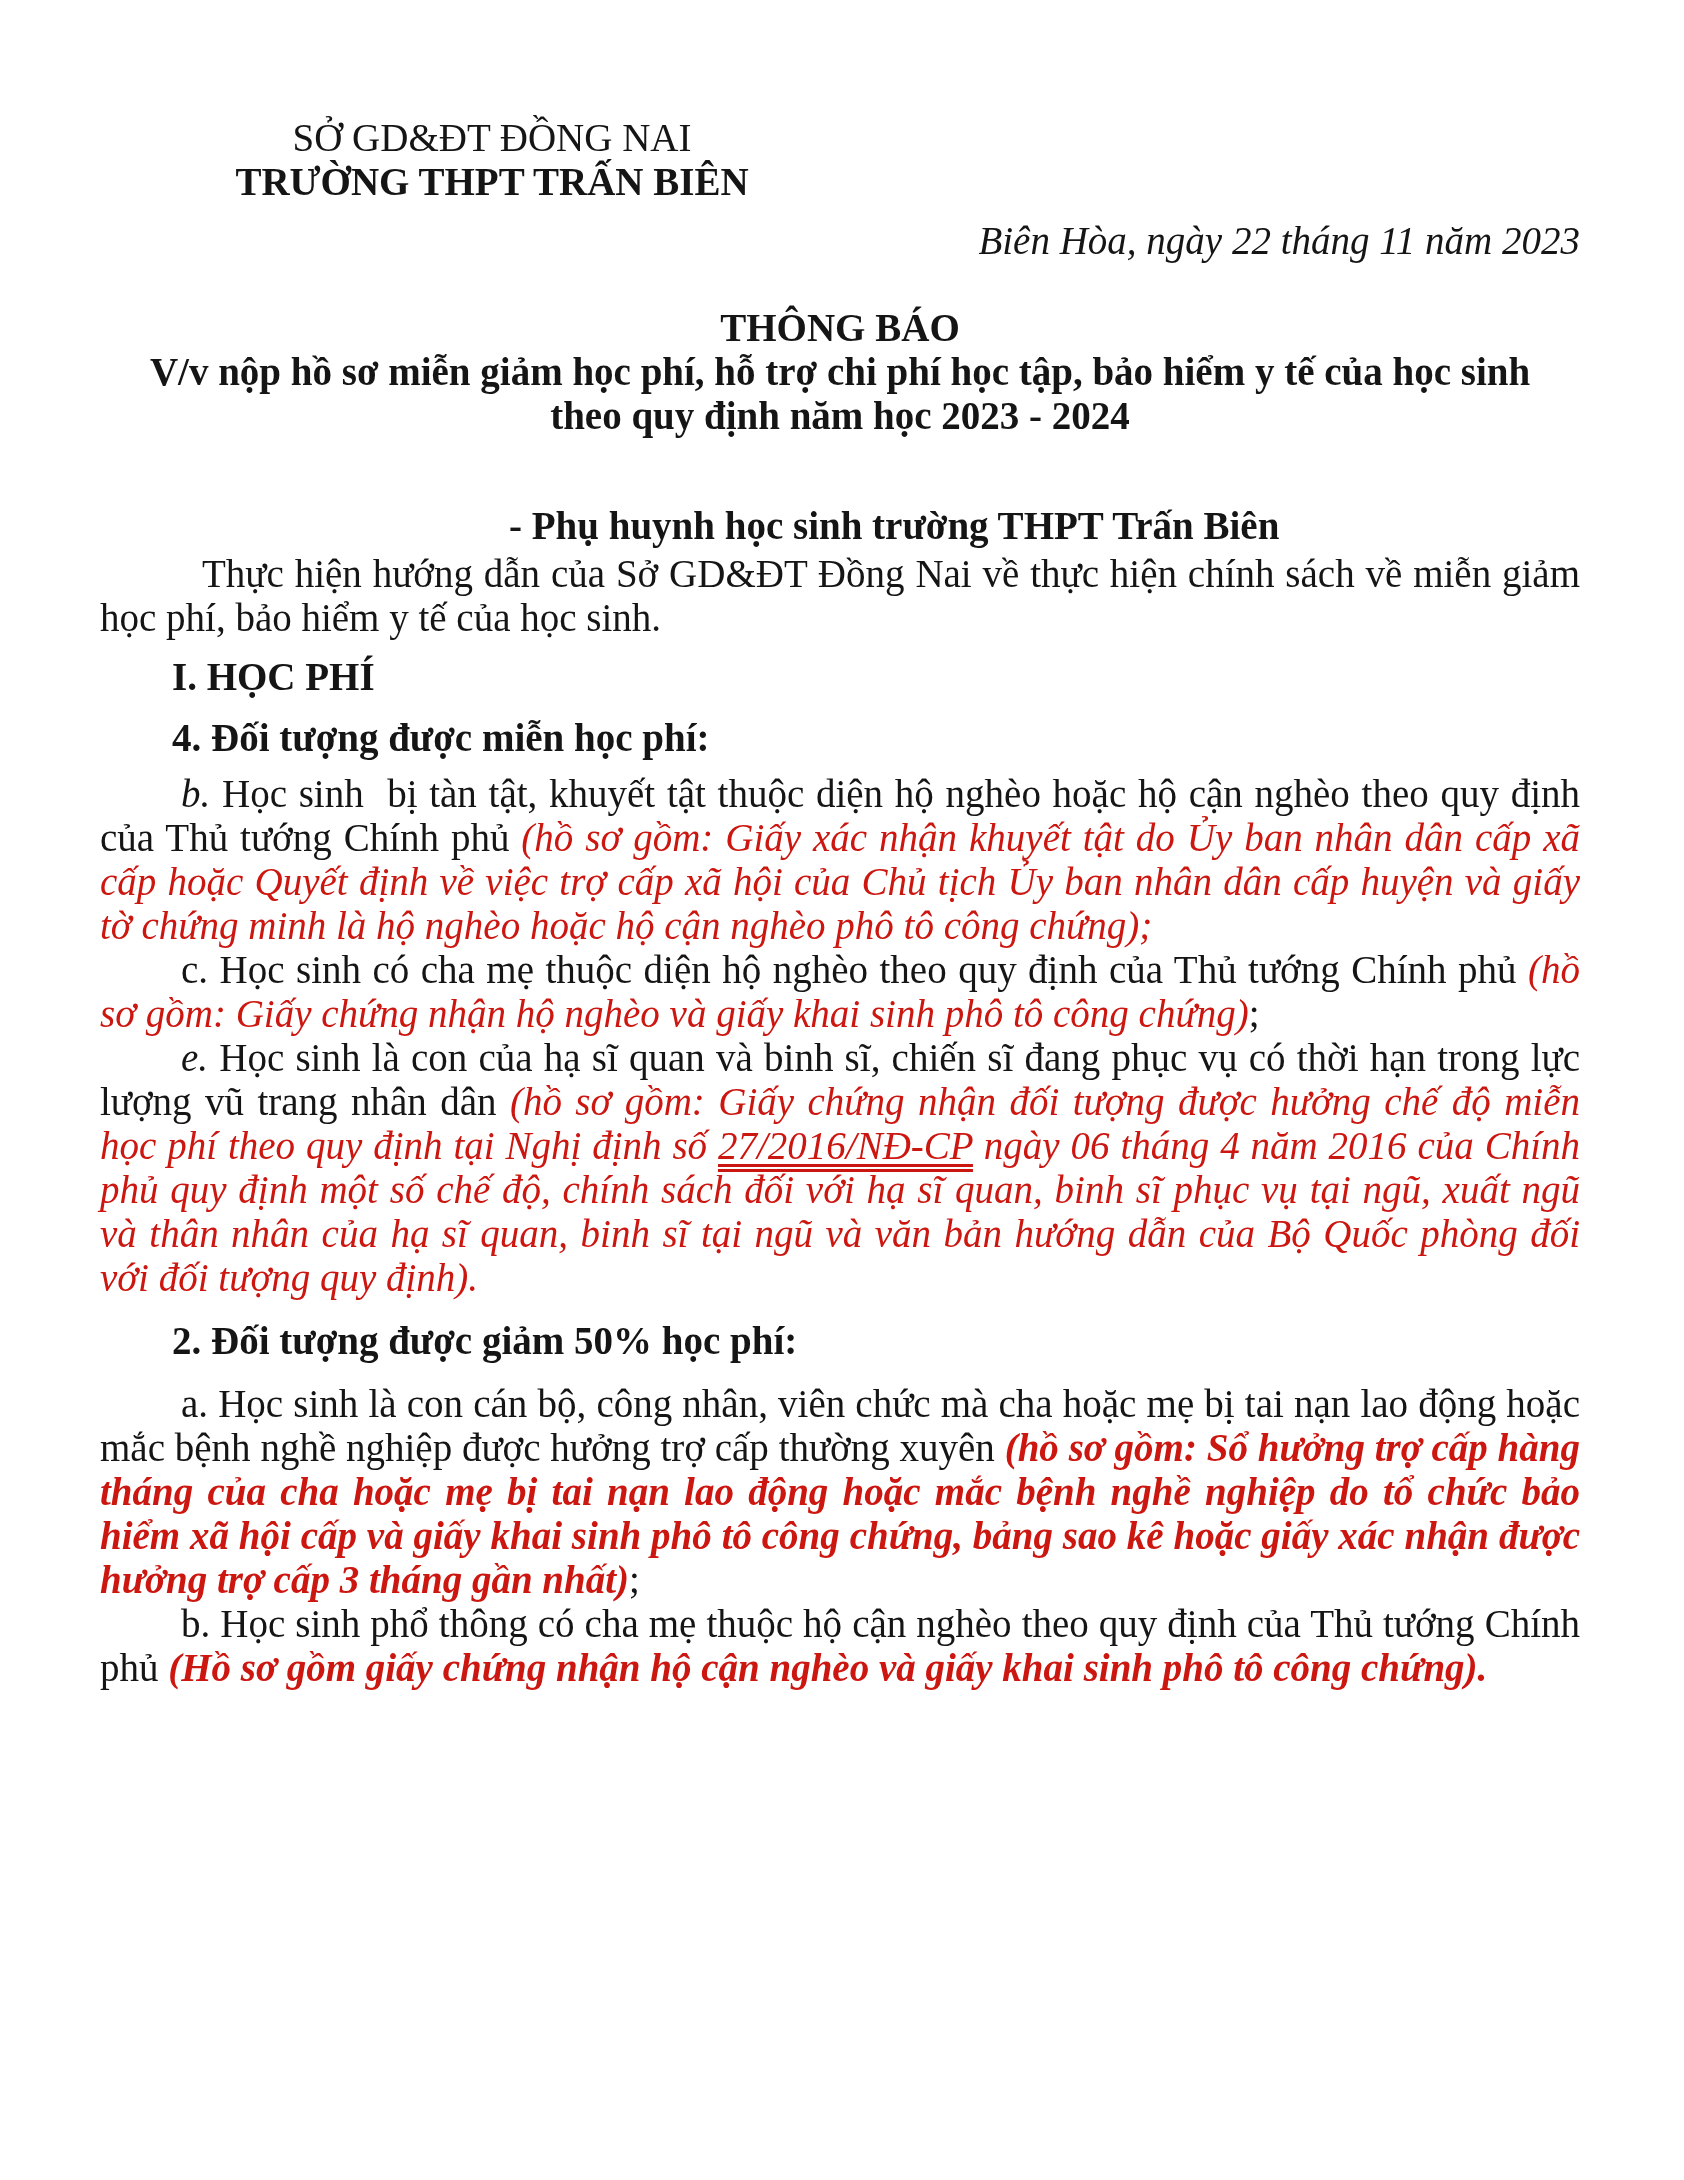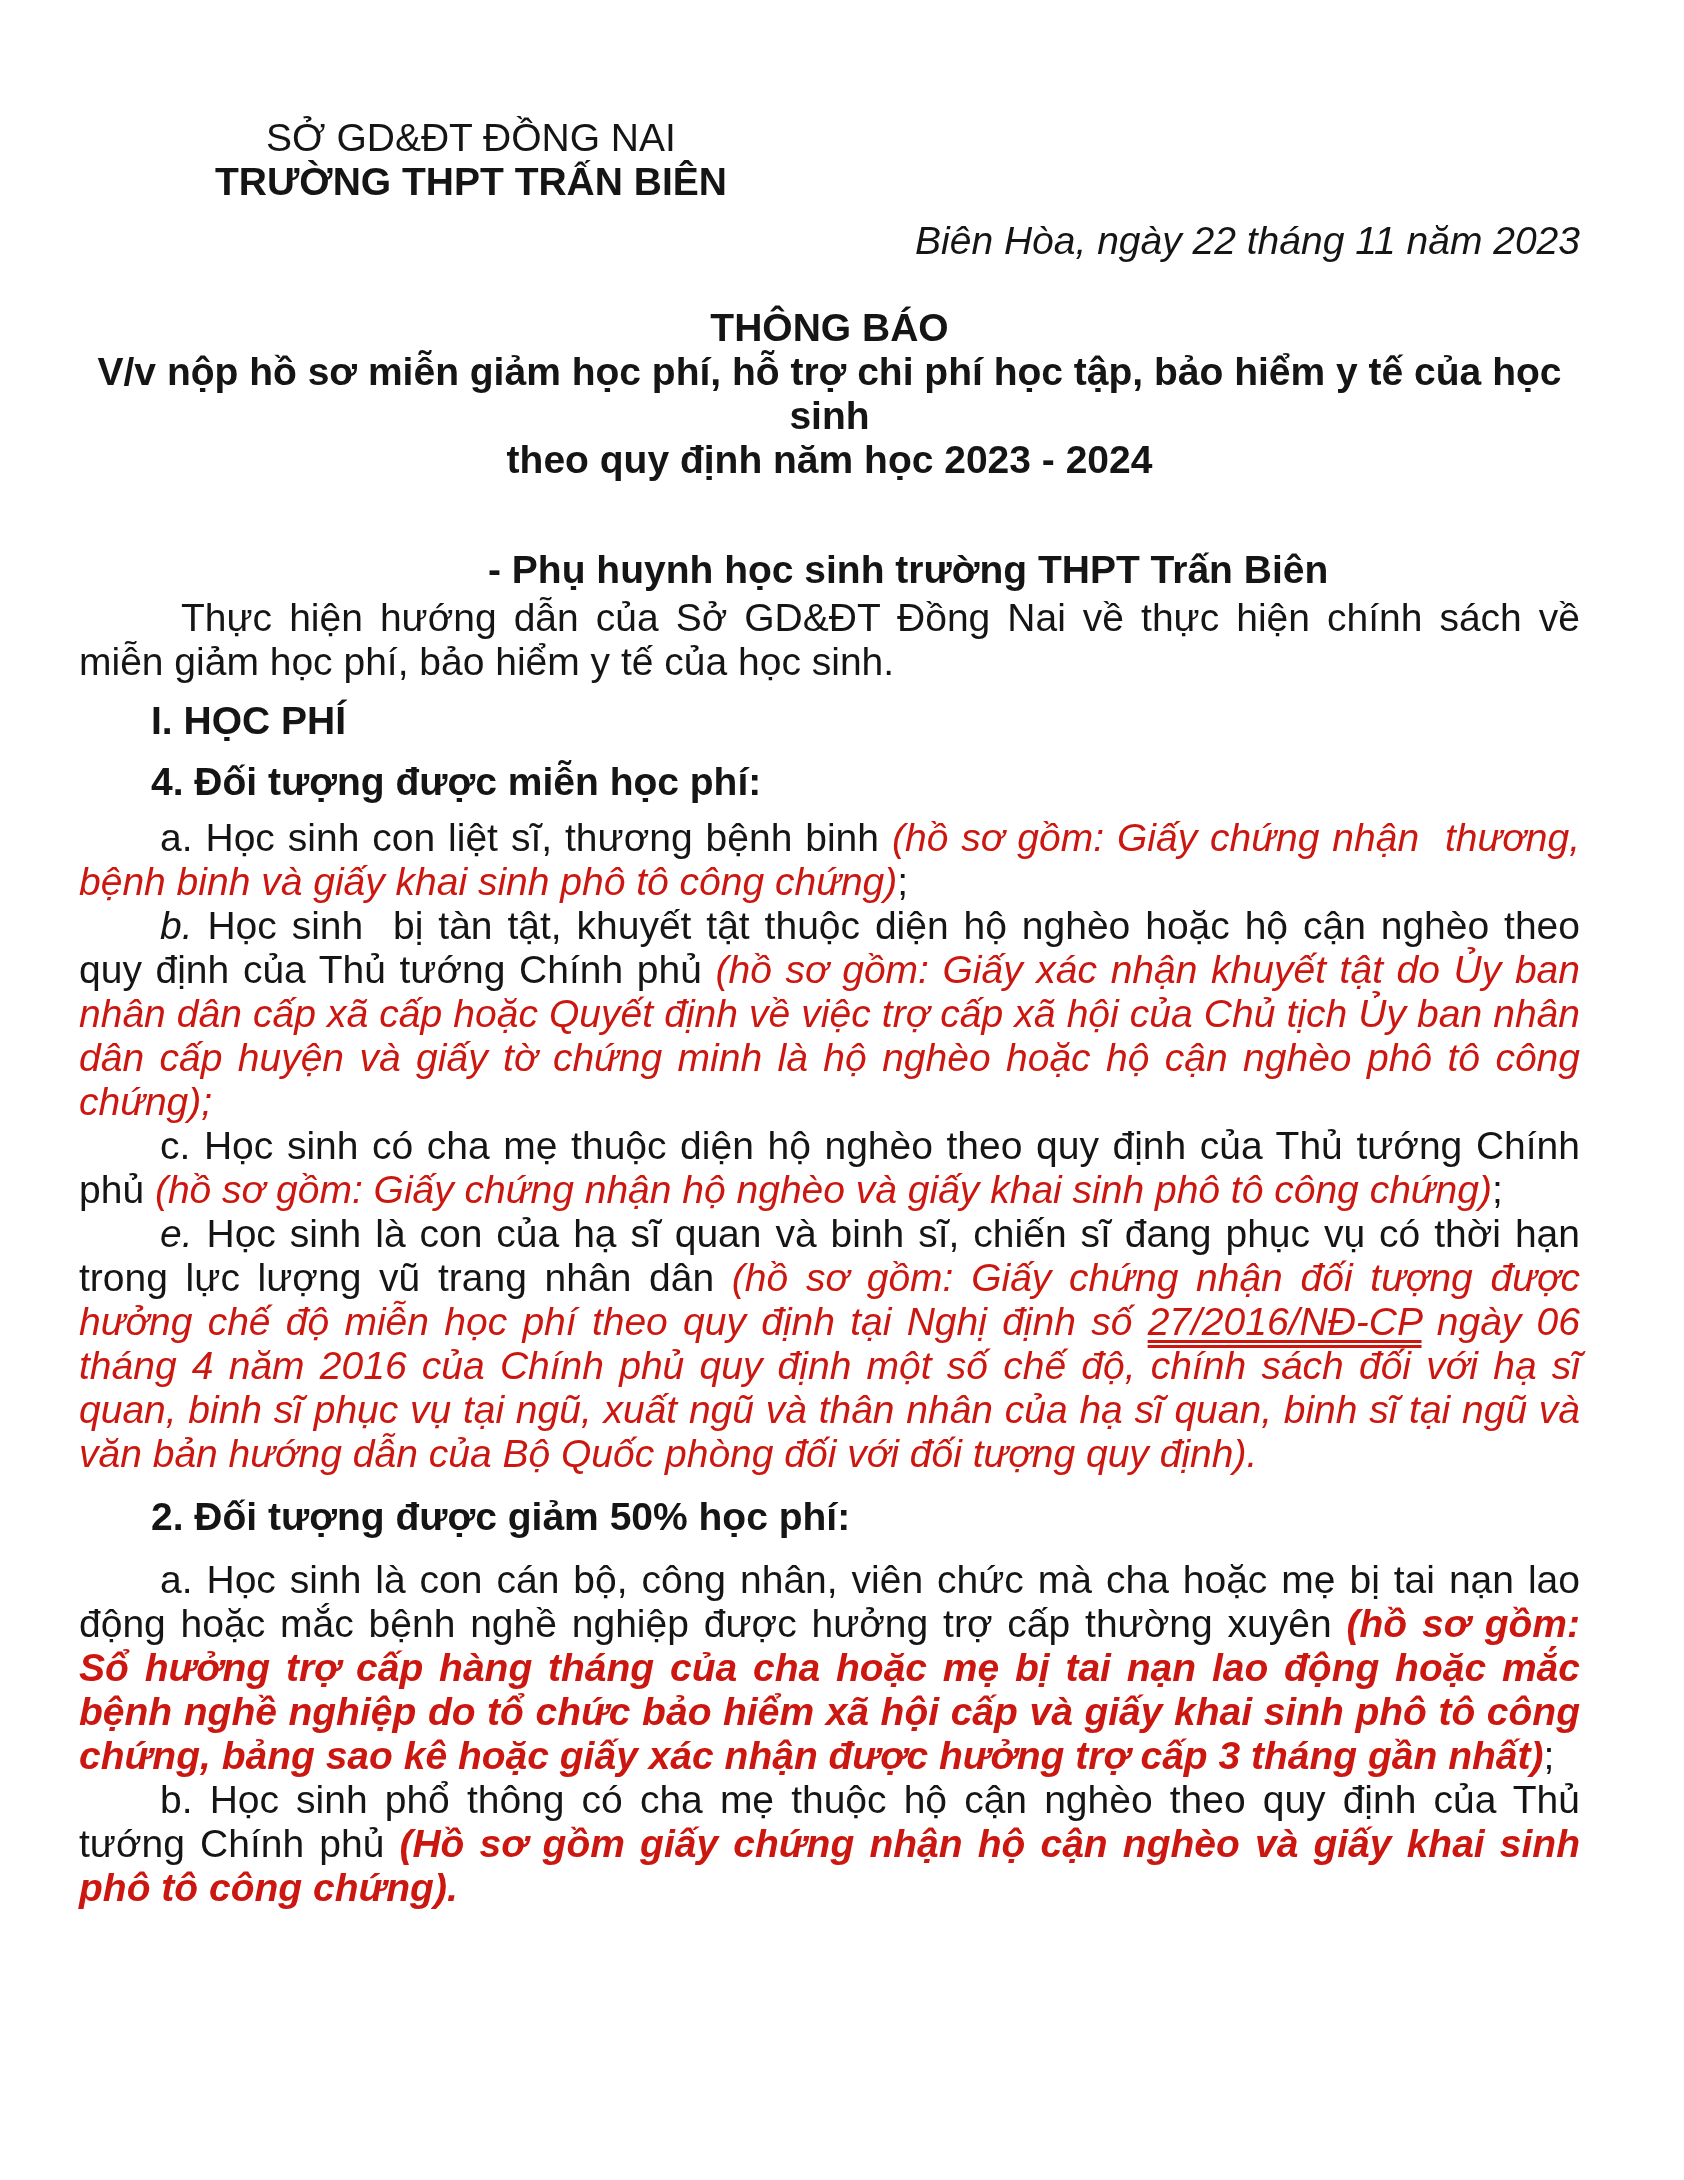--- a/index.html
+++ b/index.html
@@ -8,25 +8,25 @@
     --paper:#ffffff;
   }
   html,body{margin:0;padding:0;background:#e8e8e8;}
   .page{
     position:relative;
     width:1685px;
     height:2181px;
     margin:0 auto;
     background:var(--paper);
     color:var(--ink);
-    font-family:Liberation Sans, sans-serif;
+    font-family:Liberation Serif, serif;
     font-size:39px;
     line-height:44px;
     box-sizing:border-box;
-    padding:116px 105px 0 79px;
+    padding:116px 105px 0 100px;
     overflow:hidden;
   }
   p{margin:0;}
   .just{text-align:justify;}
   .it{font-style:italic;}
   .red{color:var(--red);font-style:italic;}
   .red-b{color:var(--red);font-style:italic;font-weight:bold;}
   .ref{text-decoration:underline;text-decoration-style:double;text-underline-offset:5.1px;}
   .org{width:784px;text-align:center;margin-bottom:15.3px;}
   .org .line1{font-weight:normal;}
@@ -66,21 +66,20 @@
 
   <p class="salutation-2"><span class="rec">- Phụ huynh học sinh trường THPT Trấn Biên</span></p>
 
   <p class="p1 just">Thực hiện hướng dẫn của Sở GD&amp;ĐT Đồng Nai về thực hiện chính sách về miễn giảm học phí, bảo hiểm y tế của học sinh.</p>
 
 
   <p class="h-sec">I. HỌC PHÍ</p>
 
   <p class="h-sub">4. Đối tượng được miễn học phí:</p>
 
-  <p class="item just"><span>a.</span><span> Học sinh con liệt sĩ, thương bệnh binh </span><span class="red">(hồ sơ gồm: Giấy chứng nhận&nbsp; thương, bệnh binh và giấy khai sinh phô tô công chứng)</span><span>;</span></p>
 
   <p class="item just"><span class="it">b.</span><span> Học sinh&nbsp; bị tàn tật, khuyết tật thuộc diện hộ nghèo hoặc hộ cận nghèo theo quy định của Thủ tướng Chính phủ </span><span class="red">(hồ sơ gồm: Giấy xác nhận khuyết tật do Ủy ban nhân dân cấp xã cấp hoặc Quyết định về việc trợ cấp xã hội của Chủ tịch Ủy ban nhân dân cấp huyện và giấy tờ chứng minh là hộ nghèo hoặc hộ cận nghèo phô tô công chứng);</span><span></span></p>
 
   <p class="item just"><span>c.</span><span> Học sinh có cha mẹ thuộc diện hộ nghèo theo quy định của Thủ tướng Chính phủ </span><span class="red">(hồ sơ gồm: Giấy chứng nhận hộ nghèo và giấy khai sinh phô tô công chứng)</span><span>;</span></p>
 
 
   <p class="item just"><span class="it">e.</span><span> Học sinh là con của hạ sĩ quan và binh sĩ, chiến sĩ đang phục vụ có thời hạn trong lực lượng vũ trang nhân dân </span><span class="red">(hồ sơ gồm: Giấy chứng nhận đối tượng được hưởng chế độ miễn học phí theo quy định tại Nghị định số </span><span class="red ref">27/2016/NĐ-CP</span><span class="red"> ngày 06 tháng 4 năm 2016 của Chính phủ quy định một số chế độ, chính sách đối với hạ sĩ quan, binh sĩ phục vụ tại ngũ, xuất ngũ và thân nhân của hạ sĩ quan, binh sĩ tại ngũ và văn bản hướng dẫn của Bộ Quốc phòng đối với đối tượng quy định).</span></p>
 
   <p class="h-sub2">2. Đối tượng được giảm 50% học phí:</p>
 

